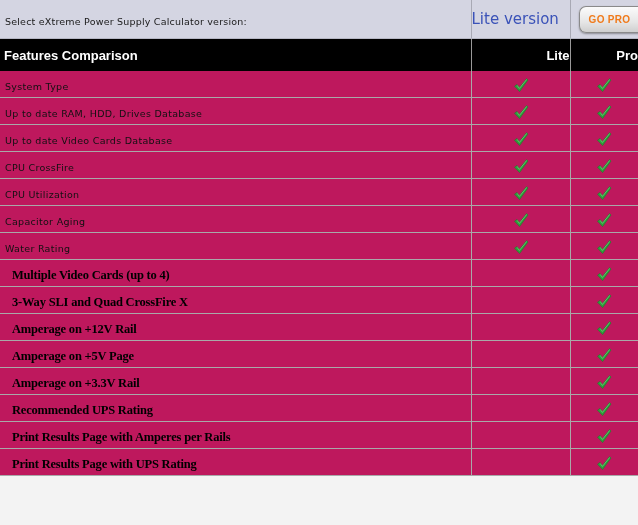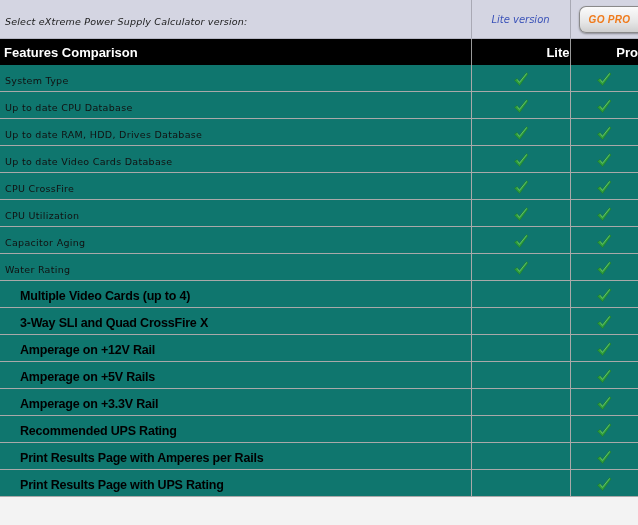--- a/index.html
+++ b/index.html
@@ -2,32 +2,32 @@
 <html><head>
 <meta charset="utf-8">
 <style>
   html, body { margin: 0; padding: 0; }
   body { width: 638px; height: 525px; overflow: hidden; background: #f3f3f3; font-family: "DejaVu Sans", sans-serif; }
   table { border-collapse: collapse; table-layout: fixed; width: 638px; }
   td, th { padding: 0; }
   .col-feature { width: 471px; }
   .col-lite { width: 99px; }
   .col-pro { width: 68px; }
-  .top-row td { height: 38px; background: #d4d5e2; border-bottom: 1px solid #b6b7c4; vertical-align: middle; font-style: italic; }
+  .top-row td { height: 38px; background: #d4d5e2; border-bottom: 1px solid #b6b7c4; vertical-align: middle; }
   .top-row td.c-lite, .top-row td.c-pro { border-left: 1px solid #a8a9b4; }
   .select-label { font-size: 9.5px; color: #1a1a1a; padding-left: 5px; letter-spacing: 0.2px; }
-  .lite-link { font-size: 10px; color: #3a52b8; text-align: center; cursor: pointer; text-decoration: none; display: block; }
+  .lite-link { font-size: 15px; color: #3a52b8; text-align: left; cursor: pointer; text-decoration: none; display: block; }
   .go-pro { display: inline-block; margin-left: 8px; margin-top: 0px; width: 60px; height: 25px; border: 1px solid #8a8a8a; border-right: none; border-radius: 7px 0 0 7px; background: linear-gradient(#fbfbfb, #e6e6e6 60%, #cfcfcf); box-shadow: 0 1px 2px rgba(0,0,0,0.35); color: #f07a1a; font-weight: bold; font-size: 10px; line-height: 25px; text-align: center; cursor: pointer; font-family: "Liberation Sans", sans-serif; letter-spacing: 0.3px; }
-  .head-row th { height: 26px; background: #000; color: #fff; font-family: "Liberation Sans", sans-serif; font-weight: bold; font-size: 13px; }
+  .head-row th { height: 32px; background: #000; color: #fff; font-family: "Liberation Sans", sans-serif; font-weight: bold; font-size: 13px; }
   .head-row th.h-feature { text-align: left; padding-left: 4px; }
   .head-row th.h-lite, .head-row th.h-pro { text-align: right; border-left: 1px solid #999; }
-  .feat-row td { height: 26px; border-bottom: 1px solid #a9a9a9; background: #0f766e; vertical-align: middle; }
+  .feat-row td { height: 26px; border-bottom: 1px solid #a9a9a9; background: #be185d; vertical-align: middle; }
   .feat-row td.c-lite, .feat-row td.c-pro { border-left: 1px solid #a9a9a9; text-align: center; }
   .feat-label { padding-left: 5px; font-size: 9.5px; color: #111; letter-spacing: 0.3px; }
-  .feat-label.bold { font-family: Liberation Sans, sans-serif; font-weight: bold; font-size: 12.5px; letter-spacing: -0.2px; padding-left: 20px; color: #000; }
+  .feat-label.bold { font-family: Liberation Serif, serif; font-weight: bold; font-size: 12.5px; letter-spacing: -0.2px; padding-left: 12px; color: #000; }
   .check { display: inline-block; width: 16px; height: 16px; vertical-align: middle; }
   .check svg { width: 16px; height: 16px; display: block; }
 </style>
 </head>
 <body>
 
 <table>
   <colgroup>
     <col class="col-feature">
       <col class="col-lite">
@@ -45,31 +45,20 @@
         <span class="go-pro">GO PRO</span>
       </td>
     </tr>
     <tr class="head-row">
       <th class="h-feature">Features Comparison</th>
       <th class="h-lite">Lite</th>
       <th class="h-pro">Pro</th>
     </tr>
   <tr class="feat-row">
     <td><span class="feat-label">System Type</span></td>
-    <td class="c-lite"><span class="check"><svg viewBox="0 0 16 16">
-              <path d="M1.5 9.2 L4 7.4 L6.4 10.6 L13.6 1.6 L15 3 L6.6 14.6 Z" fill="#2e9e3a" stroke="#1f7a2a" stroke-width="0.6" stroke-linejoin="round"></path>
-              <path d="M4.2 8.4 L6.4 11.4 L13.7 2.4" fill="none" stroke="#7fd58a" stroke-width="0.9" opacity="0.7"></path>
-            </svg></span></td>
-    <td class="c-pro"><span class="check"><svg viewBox="0 0 16 16">
-              <path d="M1.5 9.2 L4 7.4 L6.4 10.6 L13.6 1.6 L15 3 L6.6 14.6 Z" fill="#2e9e3a" stroke="#1f7a2a" stroke-width="0.6" stroke-linejoin="round"></path>
-              <path d="M4.2 8.4 L6.4 11.4 L13.7 2.4" fill="none" stroke="#7fd58a" stroke-width="0.9" opacity="0.7"></path>
-            </svg></span></td>
-  </tr>
-      <tr class="feat-row">
-    <td><span class="feat-label">Up to date CPU Database</span></td>
     <td class="c-lite"><span class="check"><svg viewBox="0 0 16 16">
               <path d="M1.5 9.2 L4 7.4 L6.4 10.6 L13.6 1.6 L15 3 L6.6 14.6 Z" fill="#2e9e3a" stroke="#1f7a2a" stroke-width="0.6" stroke-linejoin="round"></path>
               <path d="M4.2 8.4 L6.4 11.4 L13.7 2.4" fill="none" stroke="#7fd58a" stroke-width="0.9" opacity="0.7"></path>
             </svg></span></td>
     <td class="c-pro"><span class="check"><svg viewBox="0 0 16 16">
               <path d="M1.5 9.2 L4 7.4 L6.4 10.6 L13.6 1.6 L15 3 L6.6 14.6 Z" fill="#2e9e3a" stroke="#1f7a2a" stroke-width="0.6" stroke-linejoin="round"></path>
               <path d="M4.2 8.4 L6.4 11.4 L13.7 2.4" fill="none" stroke="#7fd58a" stroke-width="0.9" opacity="0.7"></path>
             </svg></span></td>
   </tr>
       <tr class="feat-row">
@@ -156,21 +145,21 @@
   </tr>
       <tr class="feat-row">
     <td><span class="feat-label bold">Amperage on +12V Rail</span></td>
     <td class="c-lite"></td>
     <td class="c-pro"><span class="check"><svg viewBox="0 0 16 16">
               <path d="M1.5 9.2 L4 7.4 L6.4 10.6 L13.6 1.6 L15 3 L6.6 14.6 Z" fill="#2e9e3a" stroke="#1f7a2a" stroke-width="0.6" stroke-linejoin="round"></path>
               <path d="M4.2 8.4 L6.4 11.4 L13.7 2.4" fill="none" stroke="#7fd58a" stroke-width="0.9" opacity="0.7"></path>
             </svg></span></td>
   </tr>
       <tr class="feat-row">
-    <td><span class="feat-label bold">Amperage on +5V Rails</span></td>
+    <td><span class="feat-label bold">Amperage on +5V Page</span></td>
     <td class="c-lite"></td>
     <td class="c-pro"><span class="check"><svg viewBox="0 0 16 16">
               <path d="M1.5 9.2 L4 7.4 L6.4 10.6 L13.6 1.6 L15 3 L6.6 14.6 Z" fill="#2e9e3a" stroke="#1f7a2a" stroke-width="0.6" stroke-linejoin="round"></path>
               <path d="M4.2 8.4 L6.4 11.4 L13.7 2.4" fill="none" stroke="#7fd58a" stroke-width="0.9" opacity="0.7"></path>
             </svg></span></td>
   </tr>
       <tr class="feat-row">
     <td><span class="feat-label bold">Amperage on +3.3V Rail</span></td>
     <td class="c-lite"></td>
     <td class="c-pro"><span class="check"><svg viewBox="0 0 16 16">

